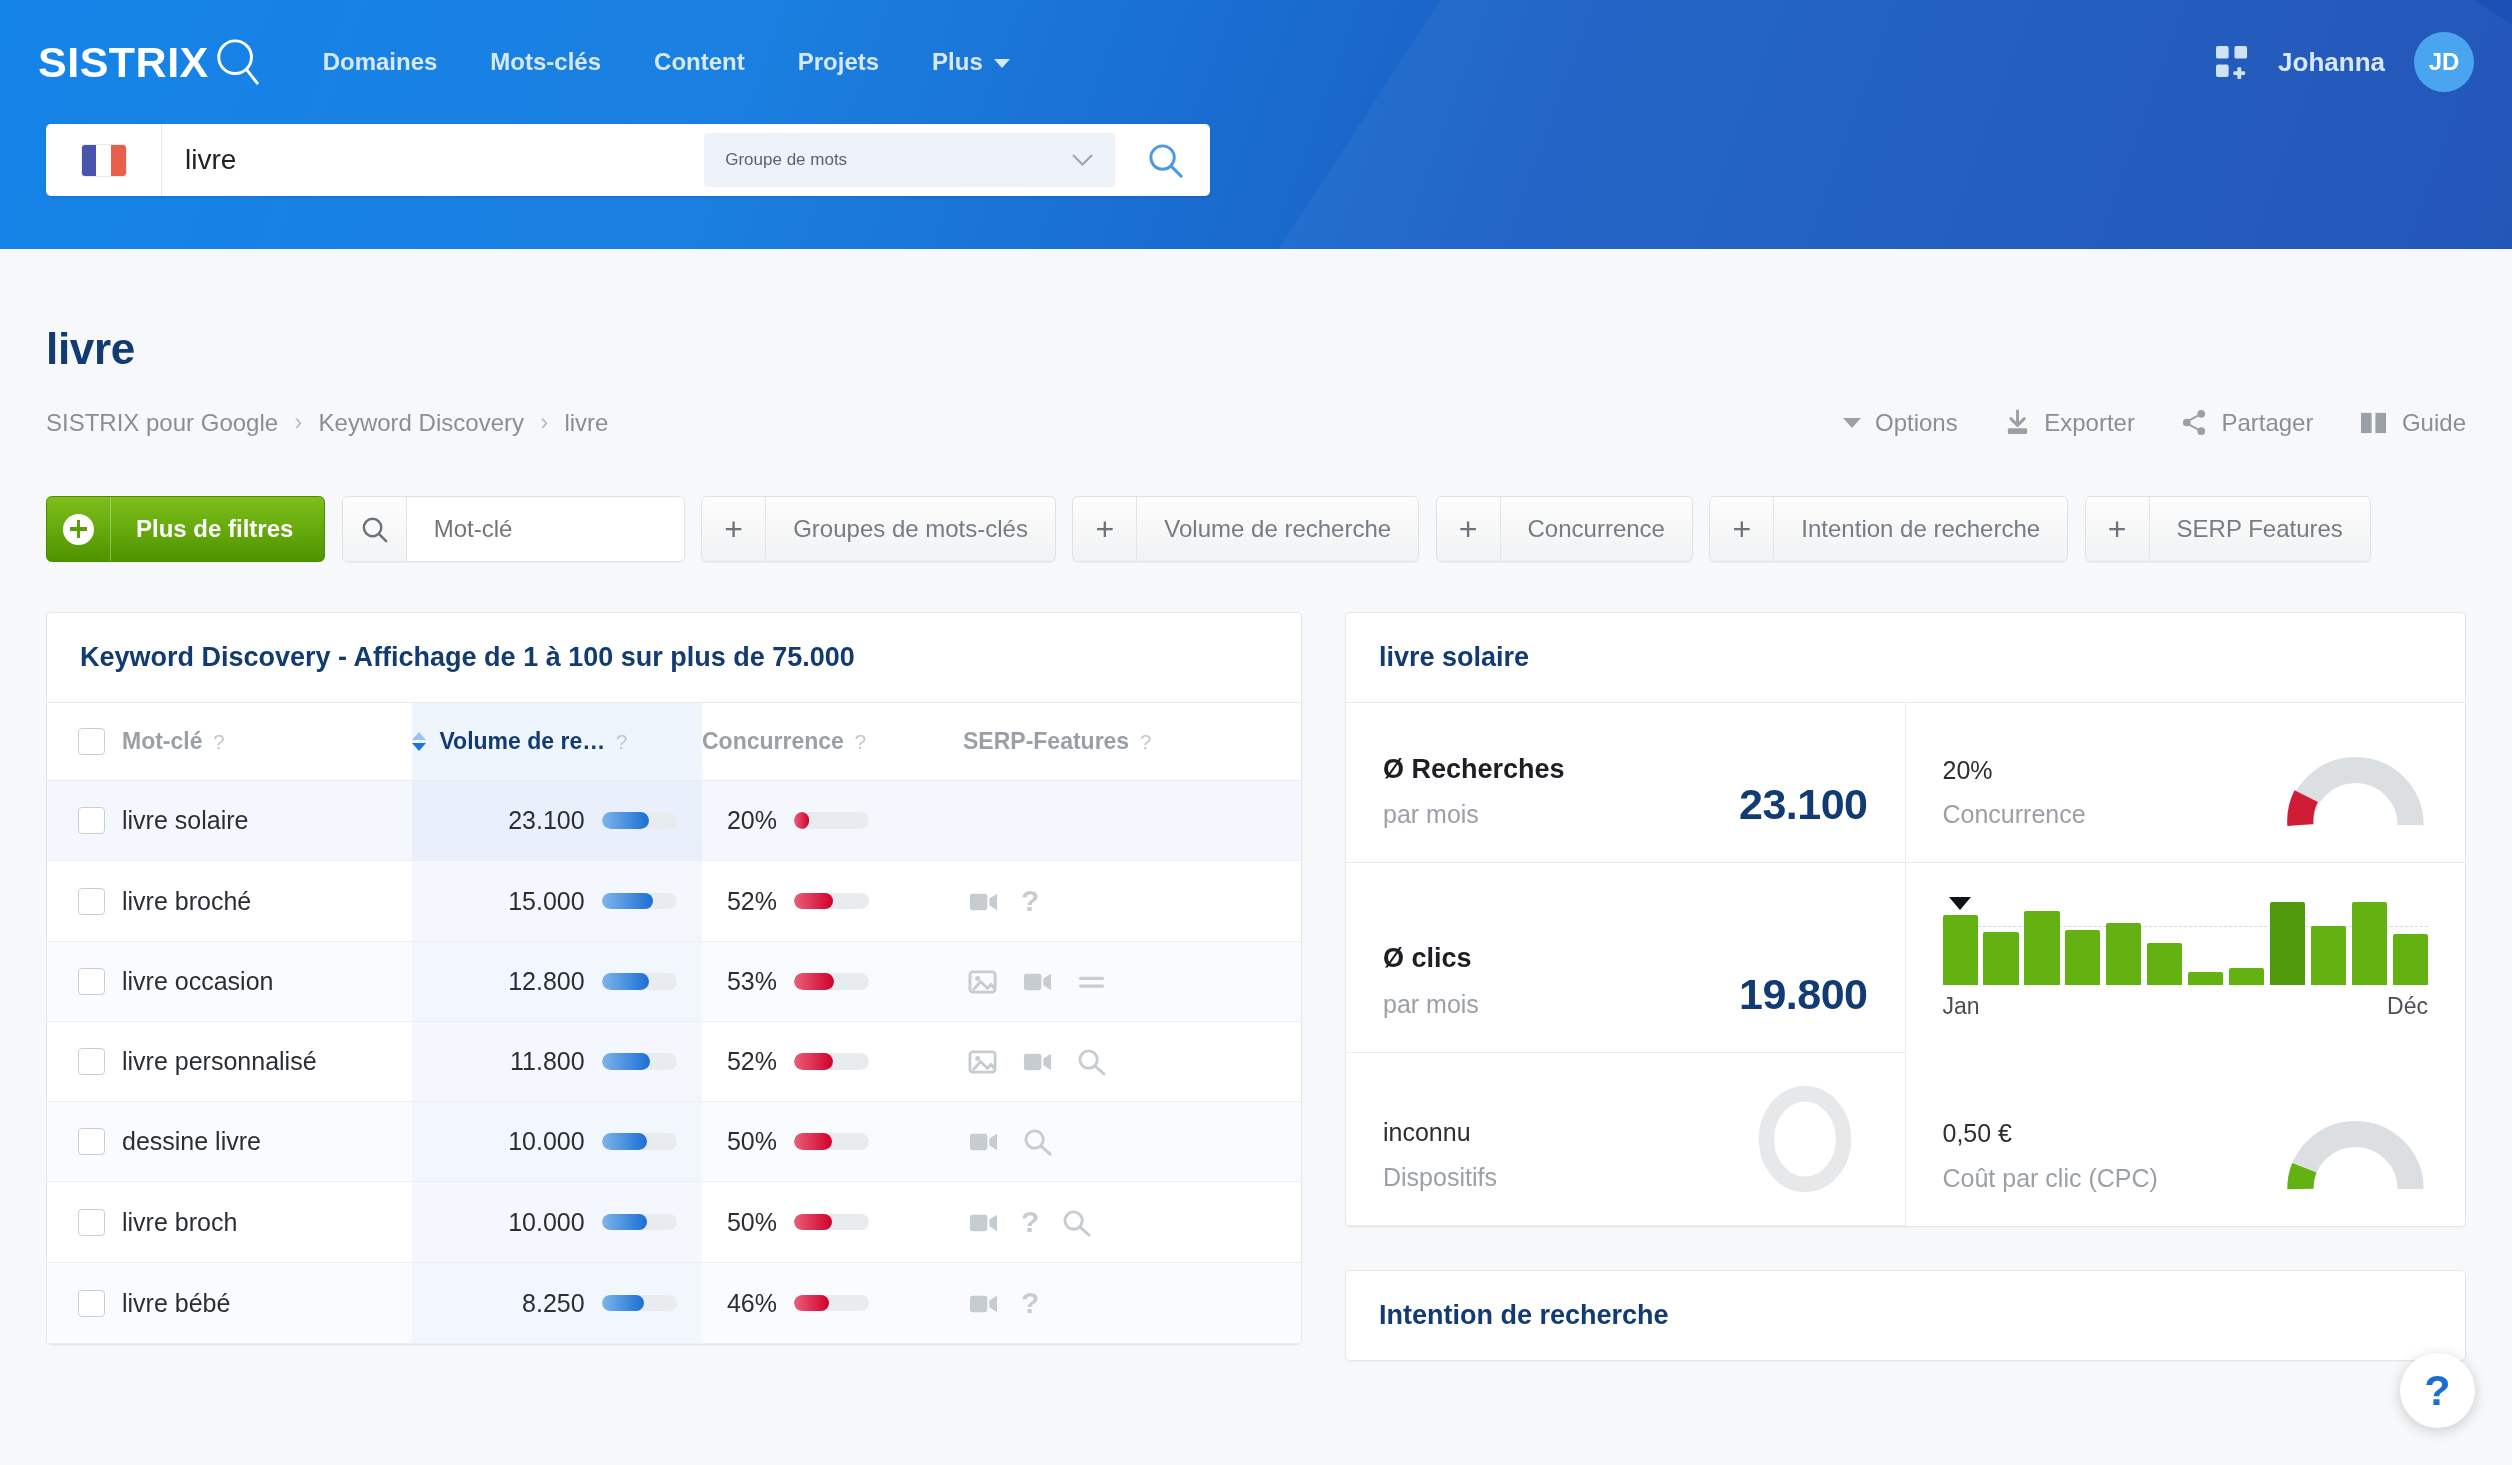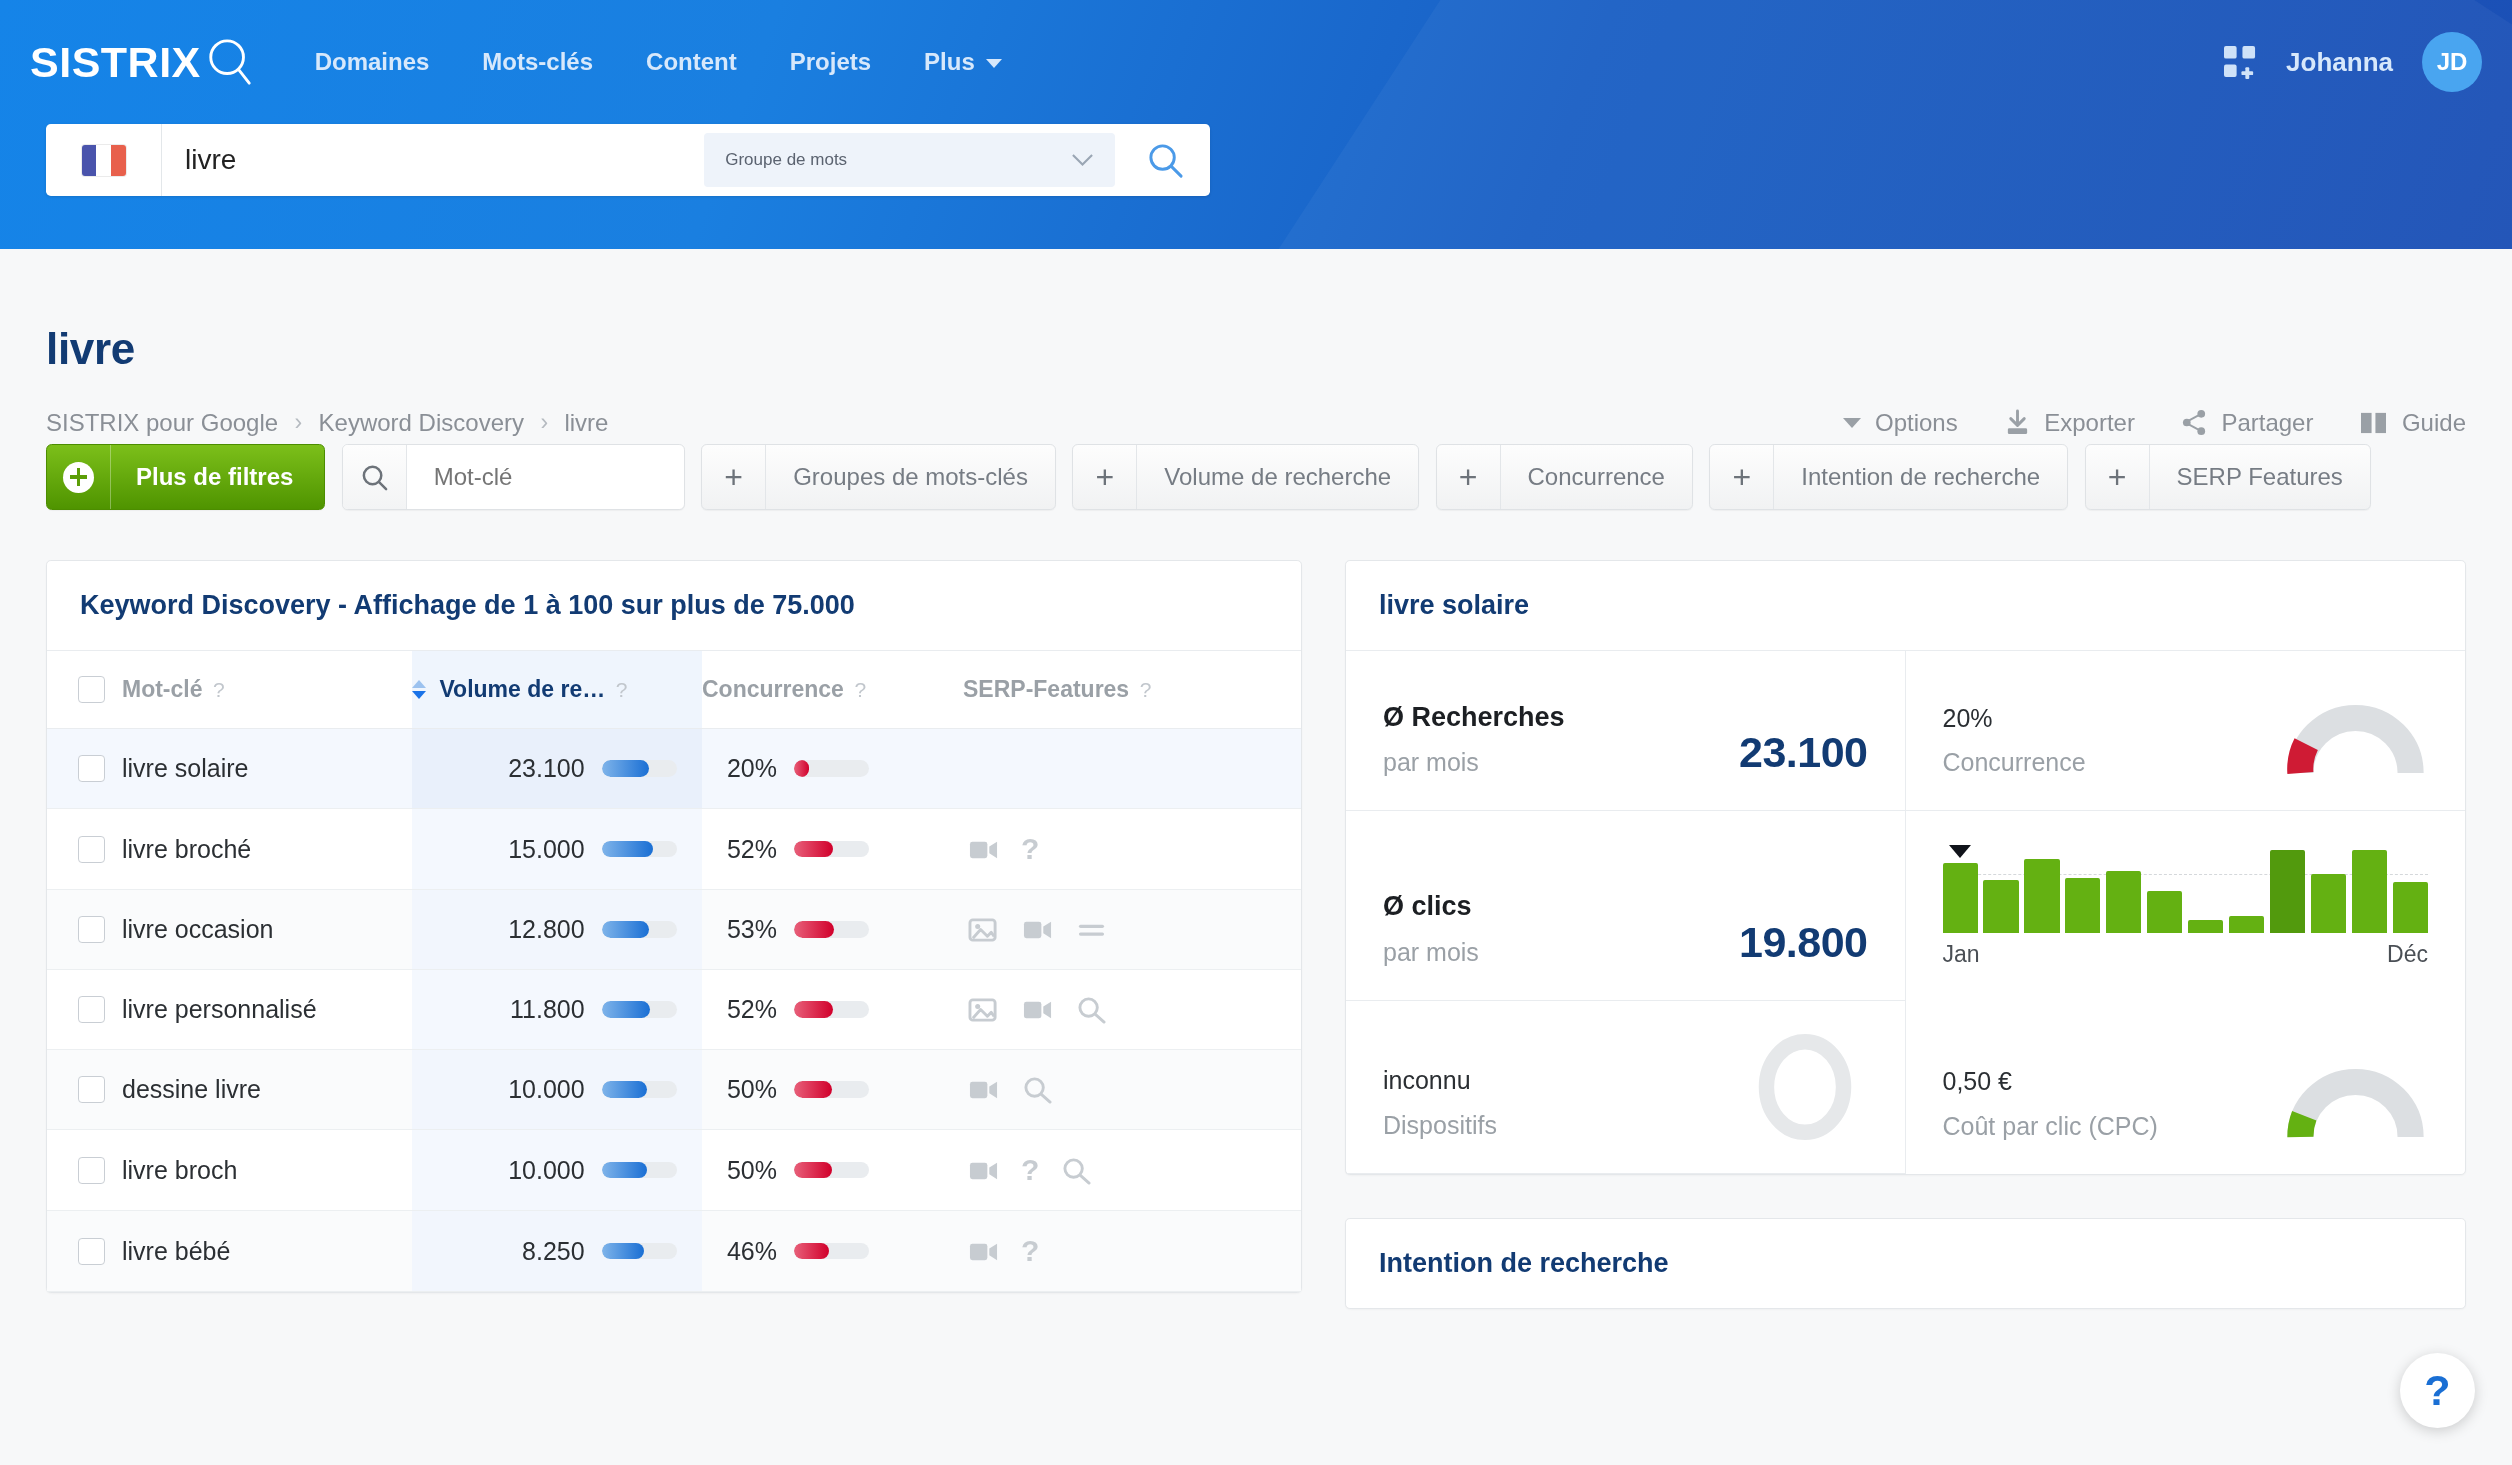--- a/index.html
+++ b/index.html
@@ -25,21 +25,21 @@
     width: 1353px; height: 870px;
     background: rgba(255,255,255,0.045);
     transform: rotate(33deg);
     pointer-events: none;
   }
   .nav-row {
     position: relative;
     height: 124px;
     display: flex;
     align-items: center;
-    padding: 0 30px;
+    padding: 0 38px;
     z-index: 2;
   }
   .logo { display: flex; align-items: center; gap: 3.9px; margin-right: 60px; }
   .logo-text {
     color: #fff;
     font-size: 43px;
     font-weight: 700;
     letter-spacing: 0.5px;
   }
   .logo-q { width: 50px; height: 50px; display:block; }
@@ -160,21 +160,21 @@
   }
   .action svg { display:block; }
   .tri-down {
     width: 0; height: 0;
     border-left: 9.7px solid transparent;
     border-right: 9.7px solid transparent;
     border-top: 10.6px solid #9aa0a6;
   }
 
   
-  .filters { display: flex; flex-wrap: wrap; gap: 16.4px; }
+  .filters { margin-top: 52px; display: flex; flex-wrap: wrap; gap: 16.4px; }
   .pill {
     height: 66px;
     display: flex; align-items: center;
     border-radius: 5.8px;
     background: linear-gradient(180deg,#fdfdfd 0%, #f1f2f3 100%);
     border: 1px solid #dfe2e5;
     box-shadow: 0 1px 1px rgba(0,0,0,0.04);
     cursor: pointer;
     overflow: hidden;
   }

